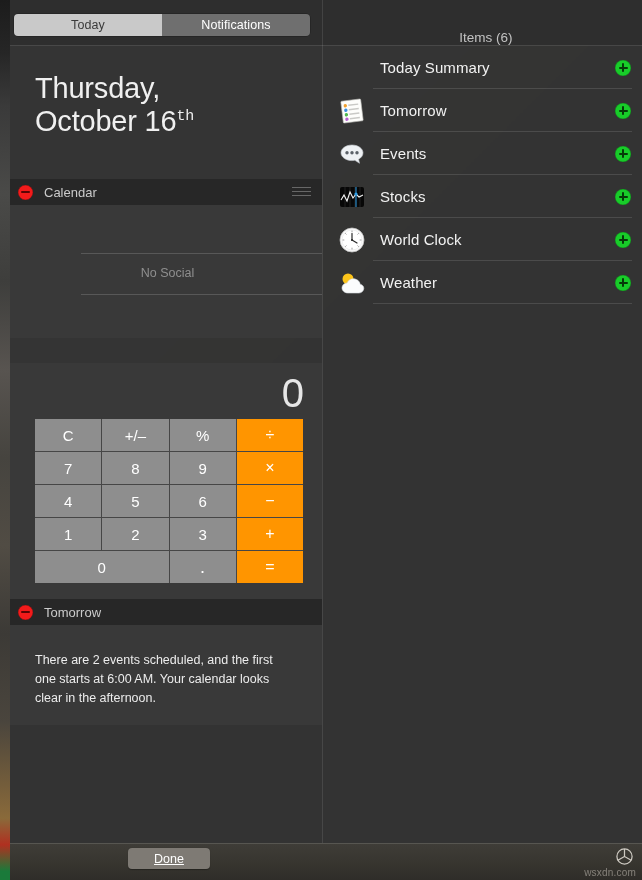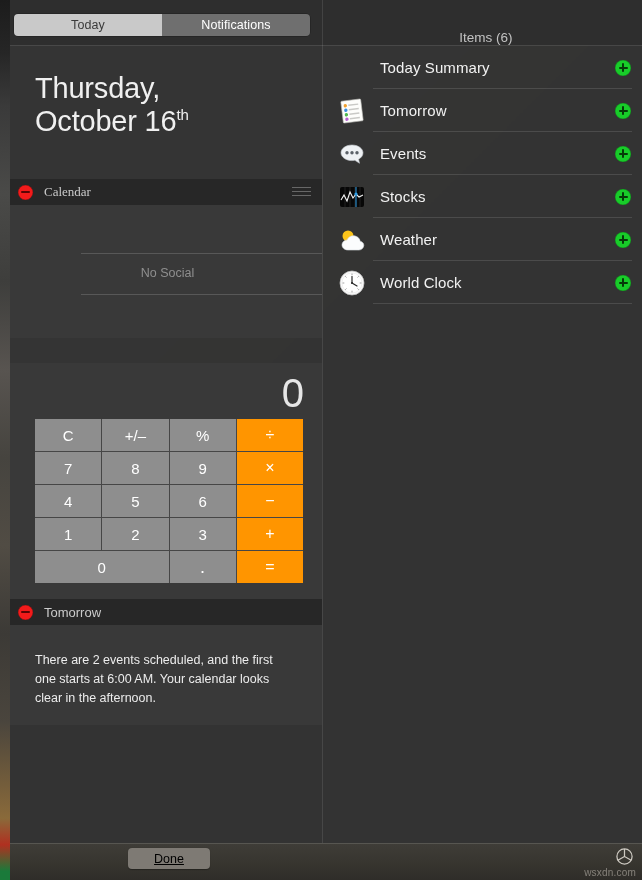--- a/index.html
+++ b/index.html
@@ -72,21 +72,21 @@
   .left-panel {
     position: absolute; left: 9px; top: 46px; width: 313px; height: 797px;
     overflow: hidden;
   }
   .date-block {
     position: absolute; left: 26px; top: 26px;
     color: #f0f0f0; font-weight: 300;
     font-size: 29px; line-height: 33px;
     letter-spacing: -0.2px;
   }
-  .date-block sup { font-size: 15px; vertical-align: super; line-height: 0; }
+  .date-block sup { font-size: 15px; vertical-align: super; line-height: 0; font-family: Liberation Mono, monospace; }
 
   
   .wheader {
     position: absolute; left: 0; width: 313px; height: 26px;
     background: rgba(38,38,38,0.9);
     display: flex; align-items: center;
   }
   .minus-badge {
     width: 15px; height: 15px; border-radius: 50%;
     background: #f21b1b; margin-left: 9px;
@@ -208,21 +208,21 @@
     background: linear-gradient(180deg, #3f3d38 0%, #37352f 55%, #2f2d29 100%);
   }
   .bottom-rule {
     position: absolute; left: 0; top: 843px; width: 642px; height: 1px;
     background: rgba(255,255,255,0.13);
   }
   .done-button {
     position: absolute; left: 128px; top: 848px;
     width: 82px; height: 21px; border-radius: 4px;
     background: #7e7a74;
-    color: #000000; font-size: 12.5px;
+    color: #ffffff; font-size: 12.5px;
     display: flex; align-items: center; justify-content: center;
     cursor: default;
     box-shadow: 0 0.5px 1px rgba(0,0,0,0.3);
     text-decoration: underline;
   }
   .gear-icon {
     position: absolute; right: 8px; top: 847px;
     width: 19px; height: 19px; cursor: pointer;
   }
   .watermark {
@@ -258,21 +258,21 @@
 
   <div class="left-panel">
 
     <div class="date-block">
       <div>Thursday,</div>
       <div>
         <span>October 16</span><sup>th</sup>
       </div>
     </div>
 
-    <div class="wheader" style="top:133px;font-family:Liberation Serif, serif;">
+    <div class="wheader" style="top:133px;">
       <div class="minus-badge"></div>
       <div class="wtitle">Calendar</div>
       <div class="drag-handle">
           <i></i>
           <i></i>
           <i></i>
         </div>
     </div>
     <div class="wbody-calendar" style="top:159px;">
       <div class="noevents-wrap">
@@ -355,47 +355,47 @@
       <path d="M7 4v20M12 4v20M17 4v20M22 4v20" stroke="#2a2a2a" stroke-width="0.8"></path>
       <path d="M3 17 L6 12 L9 18 L12 9 L15 15 L18 11 L21 14 L25 12" fill="none" stroke="#f2f2f2" stroke-width="1.1"></path>
       <path d="M18 4v20" stroke="#2f9fe8" stroke-width="1"></path>
             <circle cx="18" cy="11" r="1.6" fill="#2f9fe8"></circle>
           </svg></div>
         <div class="item-label">Stocks</div>
         <div class="plus-badge"></div>
       </div>
       <div class="item-row">
         <div class="item-icon"><svg viewBox="0 0 28 28" width="28" height="28">
-            <circle cx="10" cy="10" r="5.5" fill="#fcc41a"></circle>
-      <path d="M10 24c-3.3 0-6-2.3-6-5.1 0-2.6 2.2-4.8 5.1-5 .9-2.4 3.4-4.1 6.3-4.1 3.5 0 6.4 2.4 6.8 5.5 2.1.4 3.6 2 3.6 4 0 2.3-2.1 4.7-4.7 4.7z" fill="#fbfcfd" stroke="#d6dbe0" stroke-width="0.6"></path>
-          </svg></div>
-        <div class="item-label">Weather</div>
-        <div class="plus-badge"></div>
-      </div>
-      <div class="item-row">
-        <div class="item-icon"><svg viewBox="0 0 28 28" width="28" height="28">
             <circle cx="14" cy="14" r="12" fill="#fafafa" stroke="#c3c3c3" stroke-width="0.8"></circle>
       <circle cx="14" cy="14" r="10" fill="#ffffff" stroke="#e2e2e2" stroke-width="0.5"></circle>
       <g stroke="#8c8c8c" stroke-width="0.8">
         <line x1="14" y1="4.5" x2="14" y2="6.3"></line>
               <line x1="14" y1="21.7" x2="14" y2="23.5"></line>
         <line x1="4.5" y1="14" x2="6.3" y2="14"></line>
               <line x1="21.7" y1="14" x2="23.5" y2="14"></line>
         <line x1="7.2" y1="7.2" x2="8.5" y2="8.5"></line>
               <line x1="19.5" y1="19.5" x2="20.8" y2="20.8"></line>
         <line x1="20.8" y1="7.2" x2="19.5" y2="8.5"></line>
               <line x1="8.5" y1="19.5" x2="7.2" y2="20.8"></line>
       </g>
       <line x1="14" y1="14" x2="14" y2="7.5" stroke="#2a2a2a" stroke-width="1.2" stroke-linecap="round"></line>
       <line x1="14" y1="14" x2="19" y2="17" stroke="#2a2a2a" stroke-width="1.2" stroke-linecap="round"></line>
       <circle cx="14" cy="14" r="1" fill="#2a2a2a"></circle>
           </svg></div>
         <div class="item-label">World Clock</div>
         <div class="plus-badge"></div>
       </div>
+      <div class="item-row">
+        <div class="item-icon"><svg viewBox="0 0 28 28" width="28" height="28">
+            <circle cx="10" cy="10" r="5.5" fill="#fcc41a"></circle>
+      <path d="M10 24c-3.3 0-6-2.3-6-5.1 0-2.6 2.2-4.8 5.1-5 .9-2.4 3.4-4.1 6.3-4.1 3.5 0 6.4 2.4 6.8 5.5 2.1.4 3.6 2 3.6 4 0 2.3-2.1 4.7-4.7 4.7z" fill="#fbfcfd" stroke="#d6dbe0" stroke-width="0.6"></path>
+          </svg></div>
+        <div class="item-label">Weather</div>
+        <div class="plus-badge"></div>
+      </div>
     </div>
 
   <div class="bottom-bar"></div>
   <div class="bottom-rule"></div>
   <div class="done-button">Done</div>
   <div class="gear-icon">
     <svg viewBox="0 0 20 20" width="19" height="19">
       <circle cx="10" cy="10" r="8" fill="none" stroke="#cfcbc3" stroke-width="1.3"></circle>
       <path d="M10 2 L10 10 L17 14" fill="none" stroke="#cfcbc3" stroke-width="1.3"></path>
       <path d="M10 10 L3 14" fill="none" stroke="#cfcbc3" stroke-width="1.3"></path>

